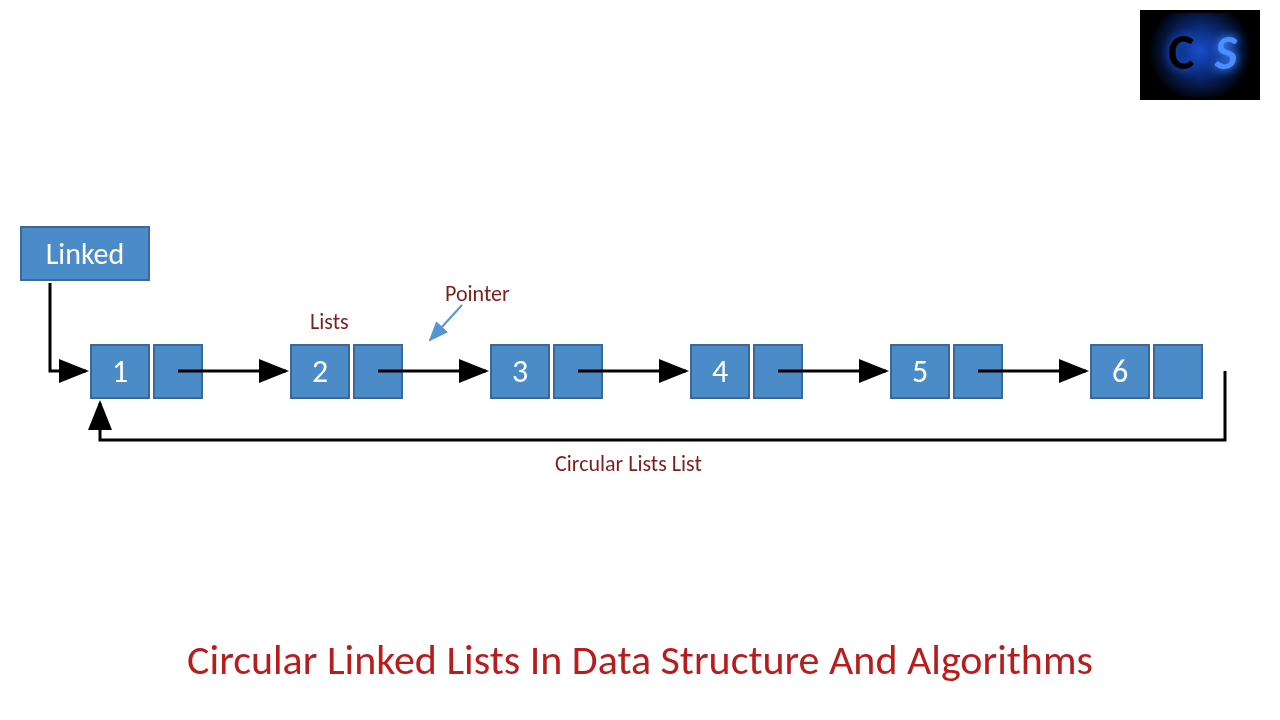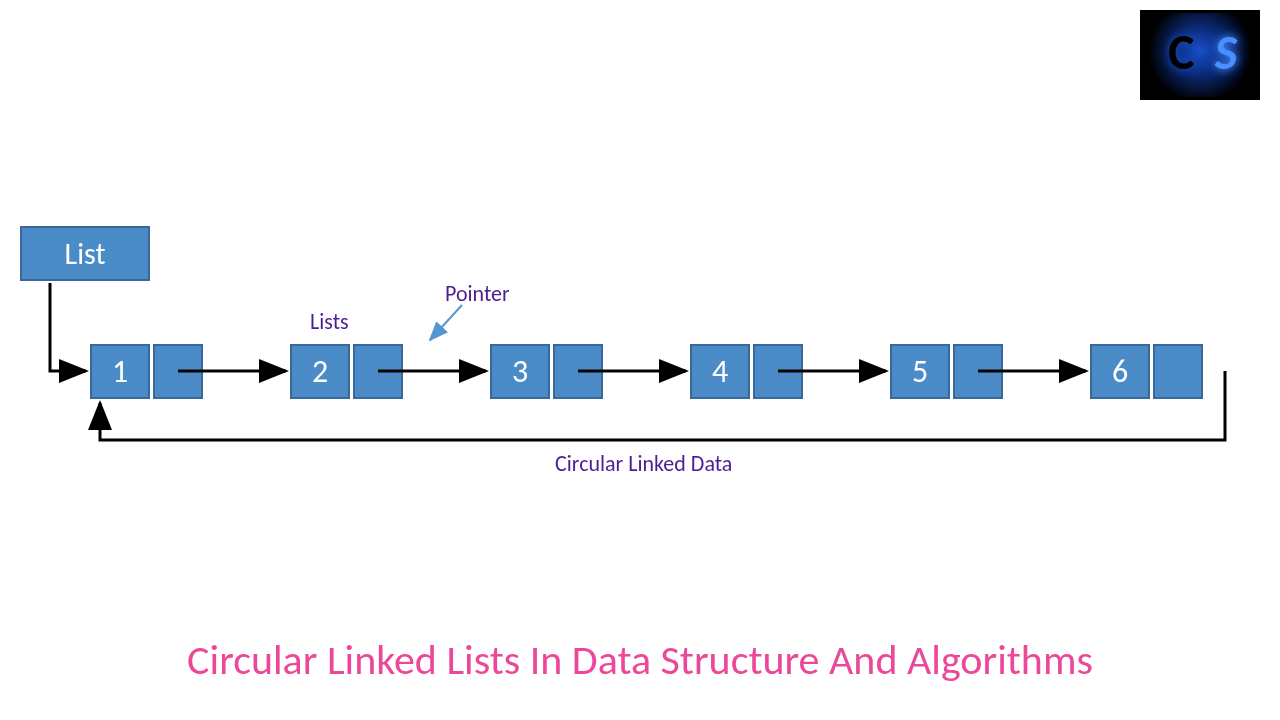--- a/index.html
+++ b/index.html
@@ -79,31 +79,31 @@
   }
   .node-ptr {
     width: 50px;
     height: 55px;
     background: #4a8bc8;
     border: 2px solid #39699b;
     margin-left: 3px;
   }
   .label {
     position: absolute;
-    color: #4c1d95;
+    color: #7f1d1d;
     font-size: 22px;
   }
   .caption {
     position: absolute;
     bottom: 35px;
     left: 0;
     width: 100%;
     text-align: center;
     font-size: 42px;
-    color: #ec4899;
+    color: #b91c1c;
   }
   svg.arrows {
     position: absolute;
     top: 0;
     left: 0;
     width: 1280px;
     height: 720px;
     pointer-events: none;
   }
 </style>
@@ -111,21 +111,21 @@
 <body>
 
 <div class="logo">
   <div class="logo-inner">
     <span class="logo-c">C</span>
     <span class="logo-s">S</span>
   </div>
 </div>
 
 <div class="start-box">
-  <span>List</span>
+  <span>Linked</span>
 </div>
 
 <div class="node" style="left:90px">
   <div class="node-data">1</div>
   <div class="node-ptr"></div>
 </div>
 <div class="node" style="left:290px">
   <div class="node-data">2</div>
   <div class="node-ptr"></div>
 </div>
@@ -141,21 +141,21 @@
   <div class="node-data">5</div>
   <div class="node-ptr"></div>
 </div>
 <div class="node" style="left:1090px">
   <div class="node-data">6</div>
   <div class="node-ptr"></div>
 </div>
 
 <div class="label" style="left:310px; top:308px;">Lists</div>
 <div class="label" style="left:445px; top:280px;">Pointer</div>
-<div class="label" style="left:555px; top:450px;">Circular Linked Data</div>
+<div class="label" style="left:555px; top:450px;">Circular Lists List</div>
 
 <div class="caption">Circular Linked Lists In Data Structure And Algorithms</div>
 
 <svg class="arrows">
   <defs>
     <marker id="arrowhead" markerWidth="10" markerHeight="8" refX="9" refY="4" orient="auto">
       <polygon points="0 0, 10 4, 0 8" fill="#000"></polygon>
     </marker>
     <marker id="arrowhead-blue" markerWidth="10" markerHeight="8" refX="9" refY="4" orient="auto">
       <polygon points="0 0, 10 4, 0 8" fill="#5496d2"></polygon>

